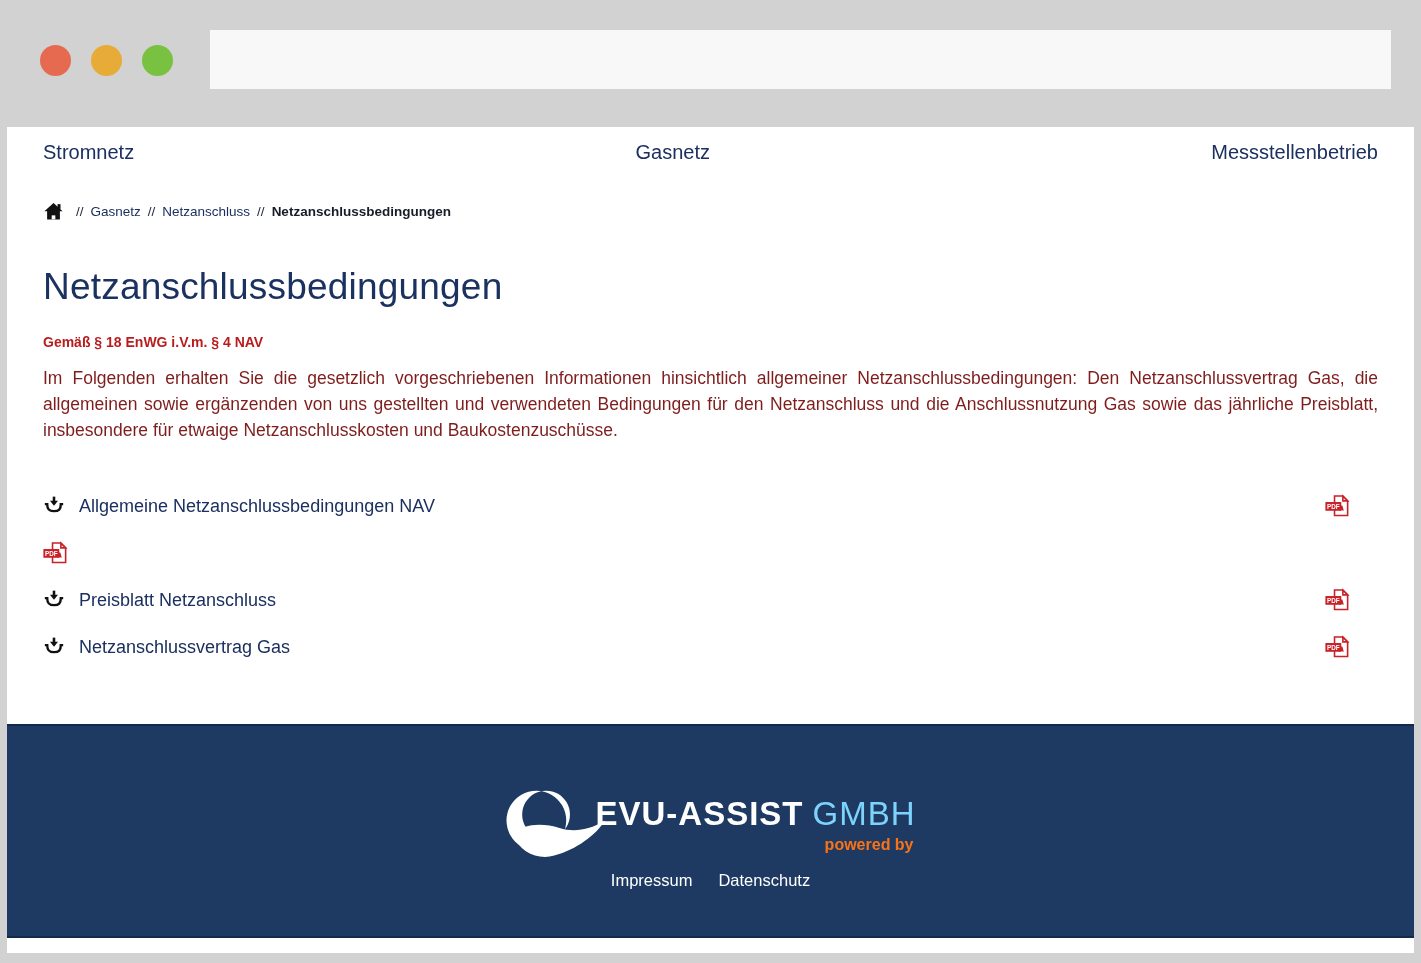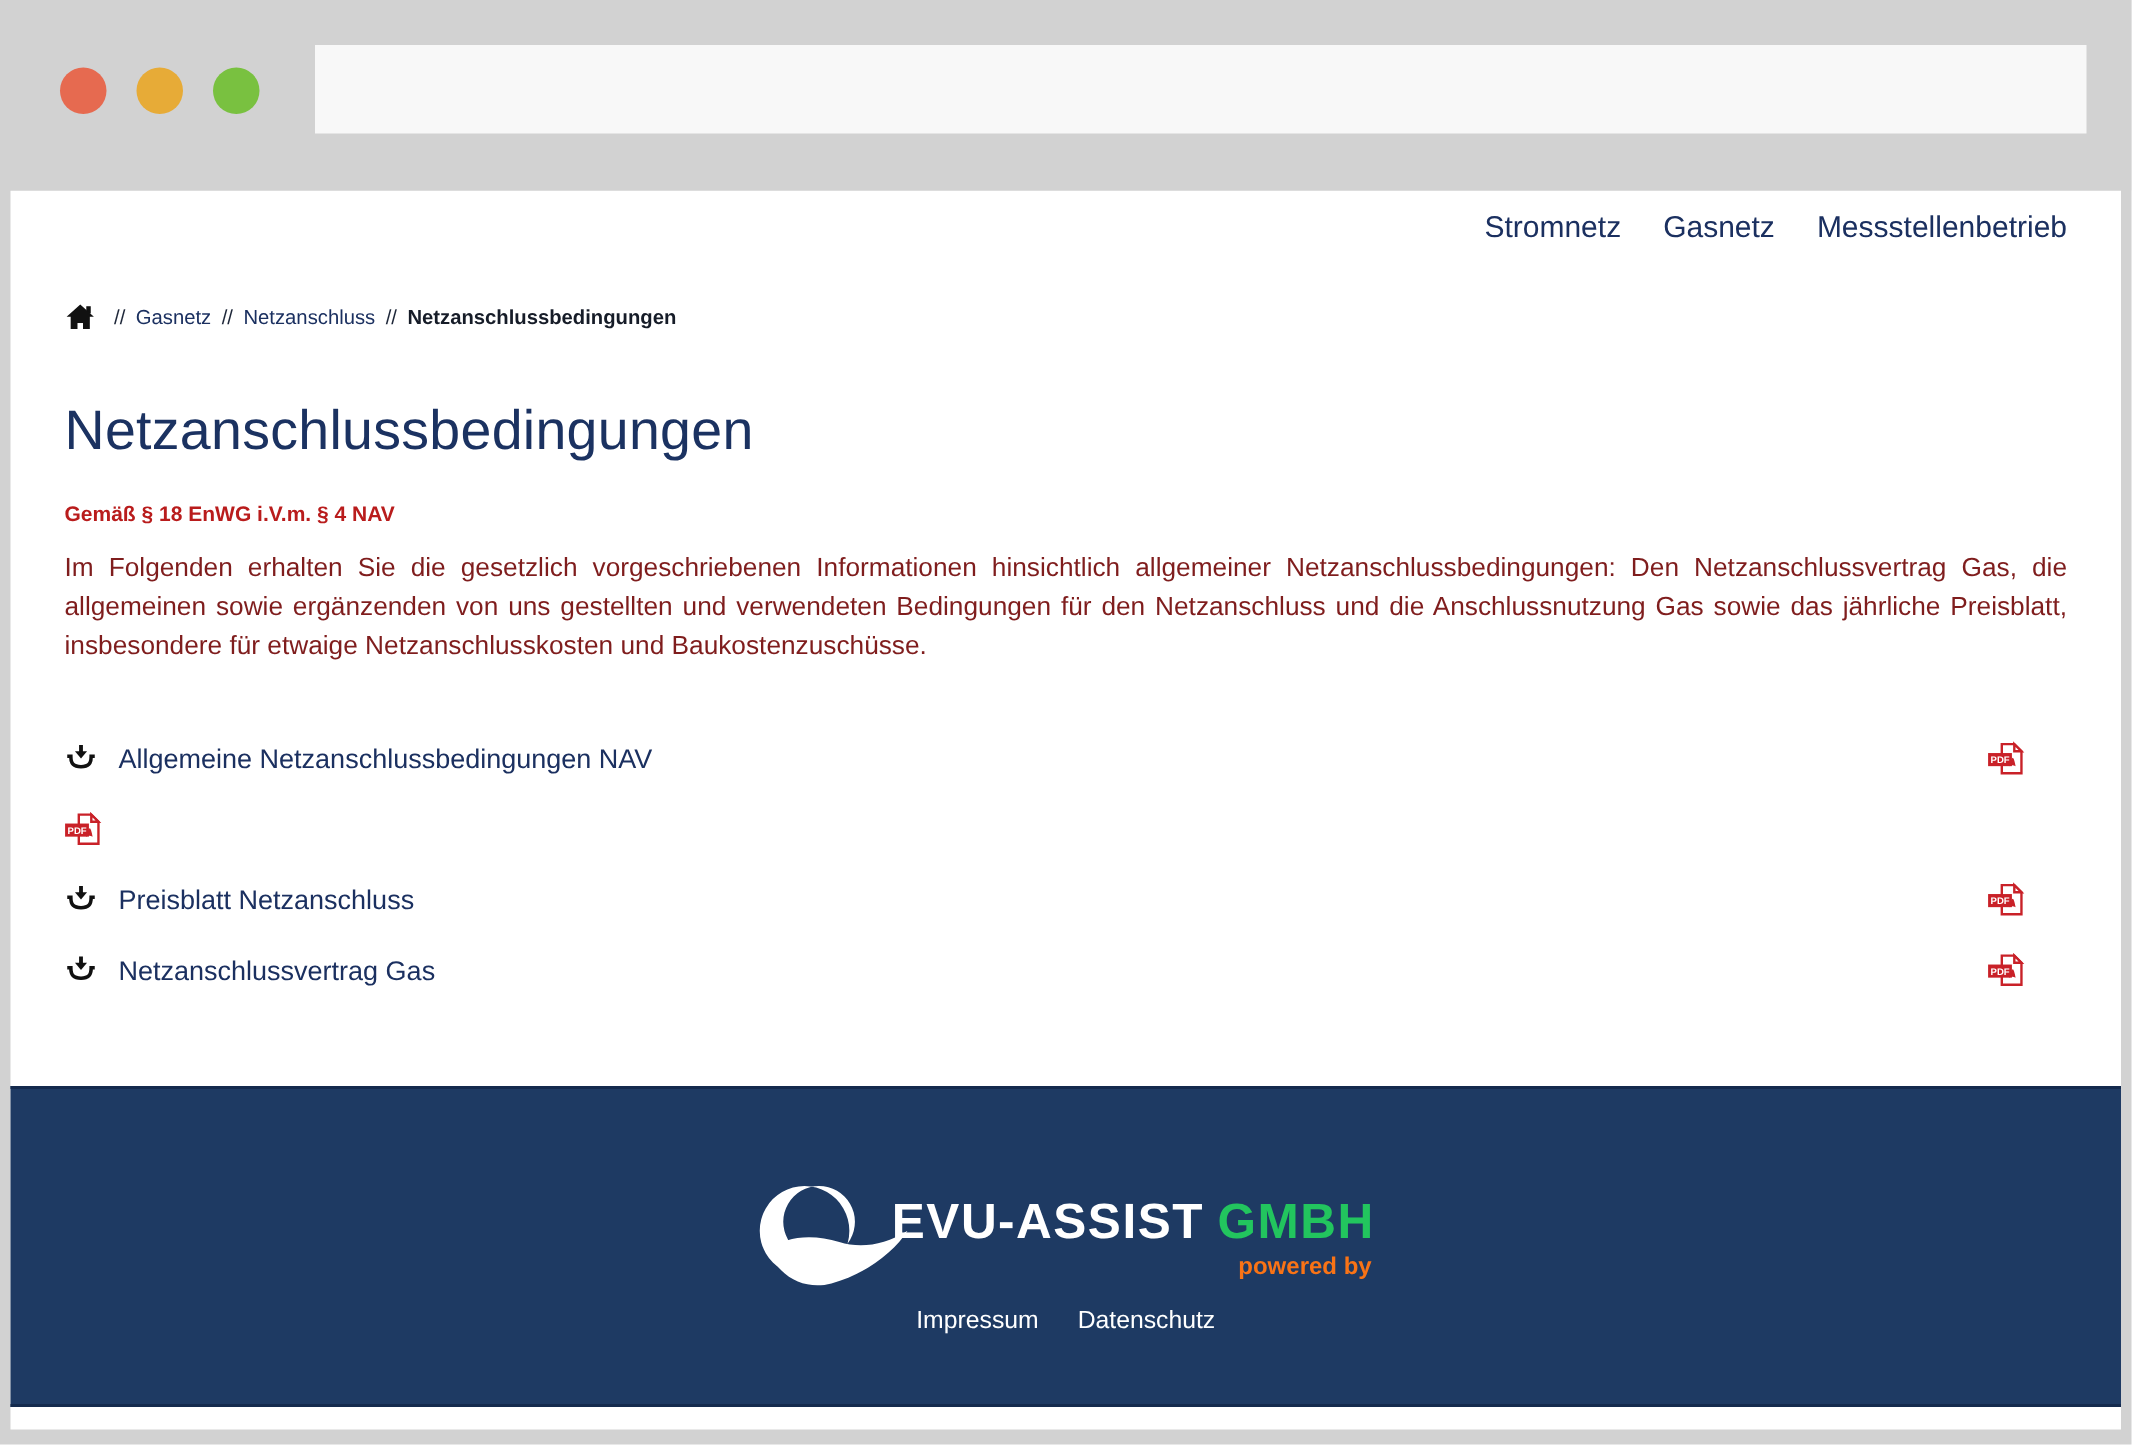--- a/index.html
+++ b/index.html
@@ -24,21 +24,21 @@
 
   
   .content-window {
     margin:0 7px; height:826px; background:#ffffff;
     display:flex; flex-direction:column; padding-bottom:15px;
   }
   .main { height:597px; padding:0 36px; }
 
   
   .top-nav {
-    padding-top:14px; display:flex; justify-content:flex-end; gap:28px;
+    padding-top:14px; display:flex; justify-content:space-between; gap:28px;
   }
   .top-nav a {
     font-size:20px; color:#1b3060; text-decoration:none; cursor:pointer;
   }
 
   
   .breadcrumb {
     margin-top:37px; display:flex; align-items:center; gap:7px;
     font-size:13.5px;
   }
@@ -74,21 +74,21 @@
   
   .footer {
     height:214px; background:#1e3a63;
     border-top:2px solid #142a4d; border-bottom:2px solid #142a4d;
     display:flex; flex-direction:column; align-items:center; justify-content:center;
   }
   .logo { display:flex; align-items:center; margin-top:6px; }
   .logo-mark { width:112px; height:92px; flex:0 0 auto; }
   .logo-text { margin-left:-22px; display:flex; flex-direction:column; }
   .logo-name { font-size:33px; font-weight:700; color:#ffffff; letter-spacing:1px; white-space:nowrap; }
-  .logo-name .suffix { color:#22c55e; margin-left:9px; font-weight:700; }
+  .logo-name .suffix { color:#7dd3fc; margin-left:9px; font-weight:400; }
   .logo-tagline { align-self:flex-end; font-size:16px; font-weight:bold; color:#f97316; margin-top:3px; padding-right:2px; }
   .footer-links { display:flex; gap:26px; }
   .footer-links a { color:#ffffff; font-size:16.5px; text-decoration:none; cursor:pointer; }
 </style>
 </head>
 <body>
 
 <div class="chrome">
   <div class="traffic-lights">
     <div class="light close"></div>

